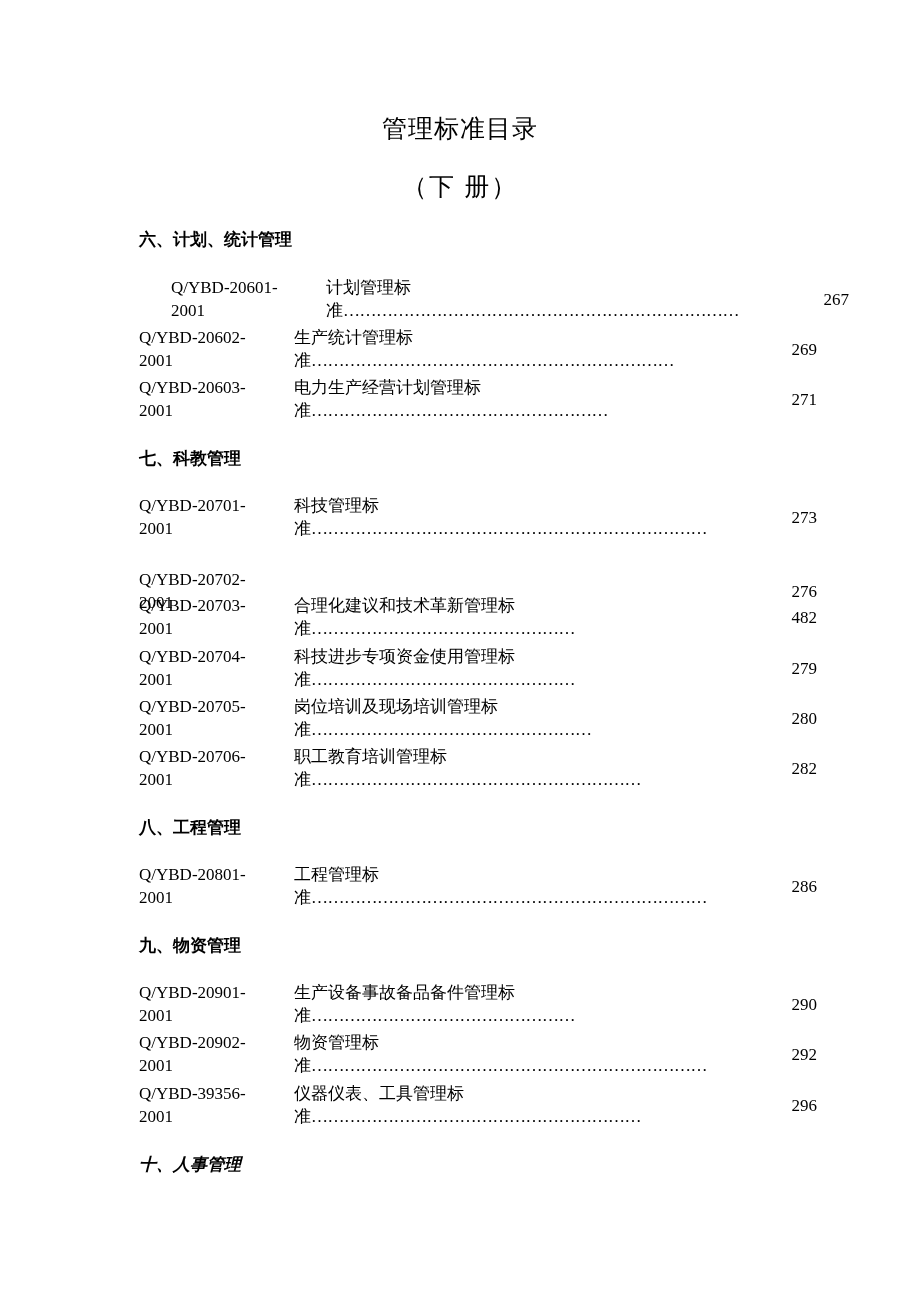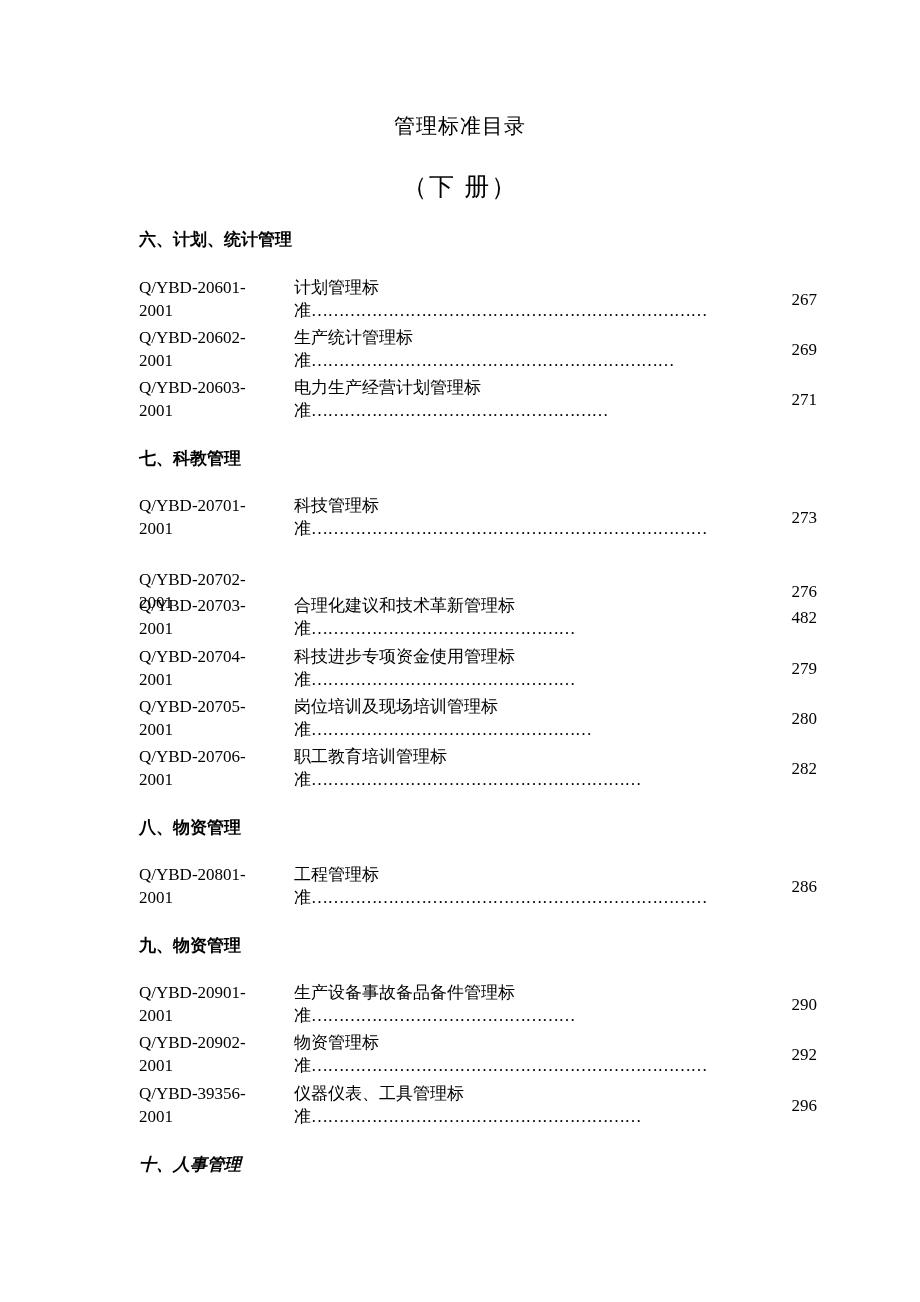--- a/index.html
+++ b/index.html
@@ -1,40 +1,40 @@
 <!DOCTYPE html>
 <html><head>
 <meta charset="utf-8">
 <style>
   html, body { margin: 0; padding: 0; background: #ffffff; }
   body { width: 920px; height: 1302px; position: relative; overflow: hidden;
          font-family: "Liberation Serif", "DejaVu Serif", serif; color: #000; }
   .page { position: absolute; left: 0; top: 0; width: 920px; height: 1302px; }
   .title { position: absolute; left: 0; width: 920px; text-align: center; top: 112px;
-           font-size: 21px; letter-spacing: 1px; }
+           font-size: 25px; letter-spacing: 1px; }
   .subtitle { position: absolute; left: 0; width: 920px; text-align: center; top: 170px;
               font-size: 25px; letter-spacing: 2px; }
   .section { position: absolute; left: 139px; font-size: 17px; font-weight: bold;
              font-family: "DejaVu Sans", "Liberation Sans", sans-serif; }
   .entry { position: absolute; left: 139px; width: 680px; height: 46px; font-size: 17px; }
   .code { position: absolute; left: 0; top: 0; line-height: 23px; width: 150px; }
   .name { position: absolute; left: 155px; top: 0; line-height: 23px; white-space: nowrap; }
   .leader { letter-spacing: -0.5px; }
   .pg { position: absolute; right: 2px; top: 12px; line-height: 23px; }
 </style>
 </head>
 <body>
 
 <div class="page">
   <div class="title">管理标准目录</div>
   <div class="subtitle">（下 册）</div>
 
   <div class="section" style="top:228px;">六、计划、统计管理</div>
 
-  <div class="entry" style="top:276px;">
+  <div class="entry" style="top:276px;margin-left:32px;">
     <div class="code"><span>Q/YBD-20601-</span><br><span>2001</span></div>
     <div class="name"><span>计划管理标</span><br><span>准</span><span class="leader">………………………………………………………………</span></div>
     <div class="pg">267</div>
   </div>
   <div class="entry" style="top:326px;">
     <div class="code"><span>Q/YBD-20602-</span><br><span>2001</span></div>
     <div class="name"><span>生产统计管理标</span><br><span>准</span><span class="leader">…………………………………………………………</span></div>
     <div class="pg">269</div>
   </div>
   <div class="entry" style="top:376px;">
@@ -68,21 +68,21 @@
     <div class="code"><span>Q/YBD-20705-</span><br><span>2001</span></div>
     <div class="name"><span>岗位培训及现场培训管理标</span><br><span>准</span><span class="leader">……………………………………………</span></div>
     <div class="pg">280</div>
   </div>
   <div class="entry" style="top:745px;">
     <div class="code"><span>Q/YBD-20706-</span><br><span>2001</span></div>
     <div class="name"><span>职工教育培训管理标</span><br><span>准</span><span class="leader">……………………………………………………</span></div>
     <div class="pg">282</div>
   </div>
 
-  <div class="section" style="top:816px;">八、物资管理</div>
+  <div class="section" style="top:816px;">八、工程管理</div>
 
   <div class="entry" style="top:863px;">
     <div class="code"><span>Q/YBD-20801-</span><br><span>2001</span></div>
     <div class="name"><span>工程管理标</span><br><span>准</span><span class="leader">………………………………………………………………</span></div>
     <div class="pg">286</div>
   </div>
 
   <div class="section" style="top:934px;">九、物资管理</div>
 
   <div class="entry" style="top:981px;">

